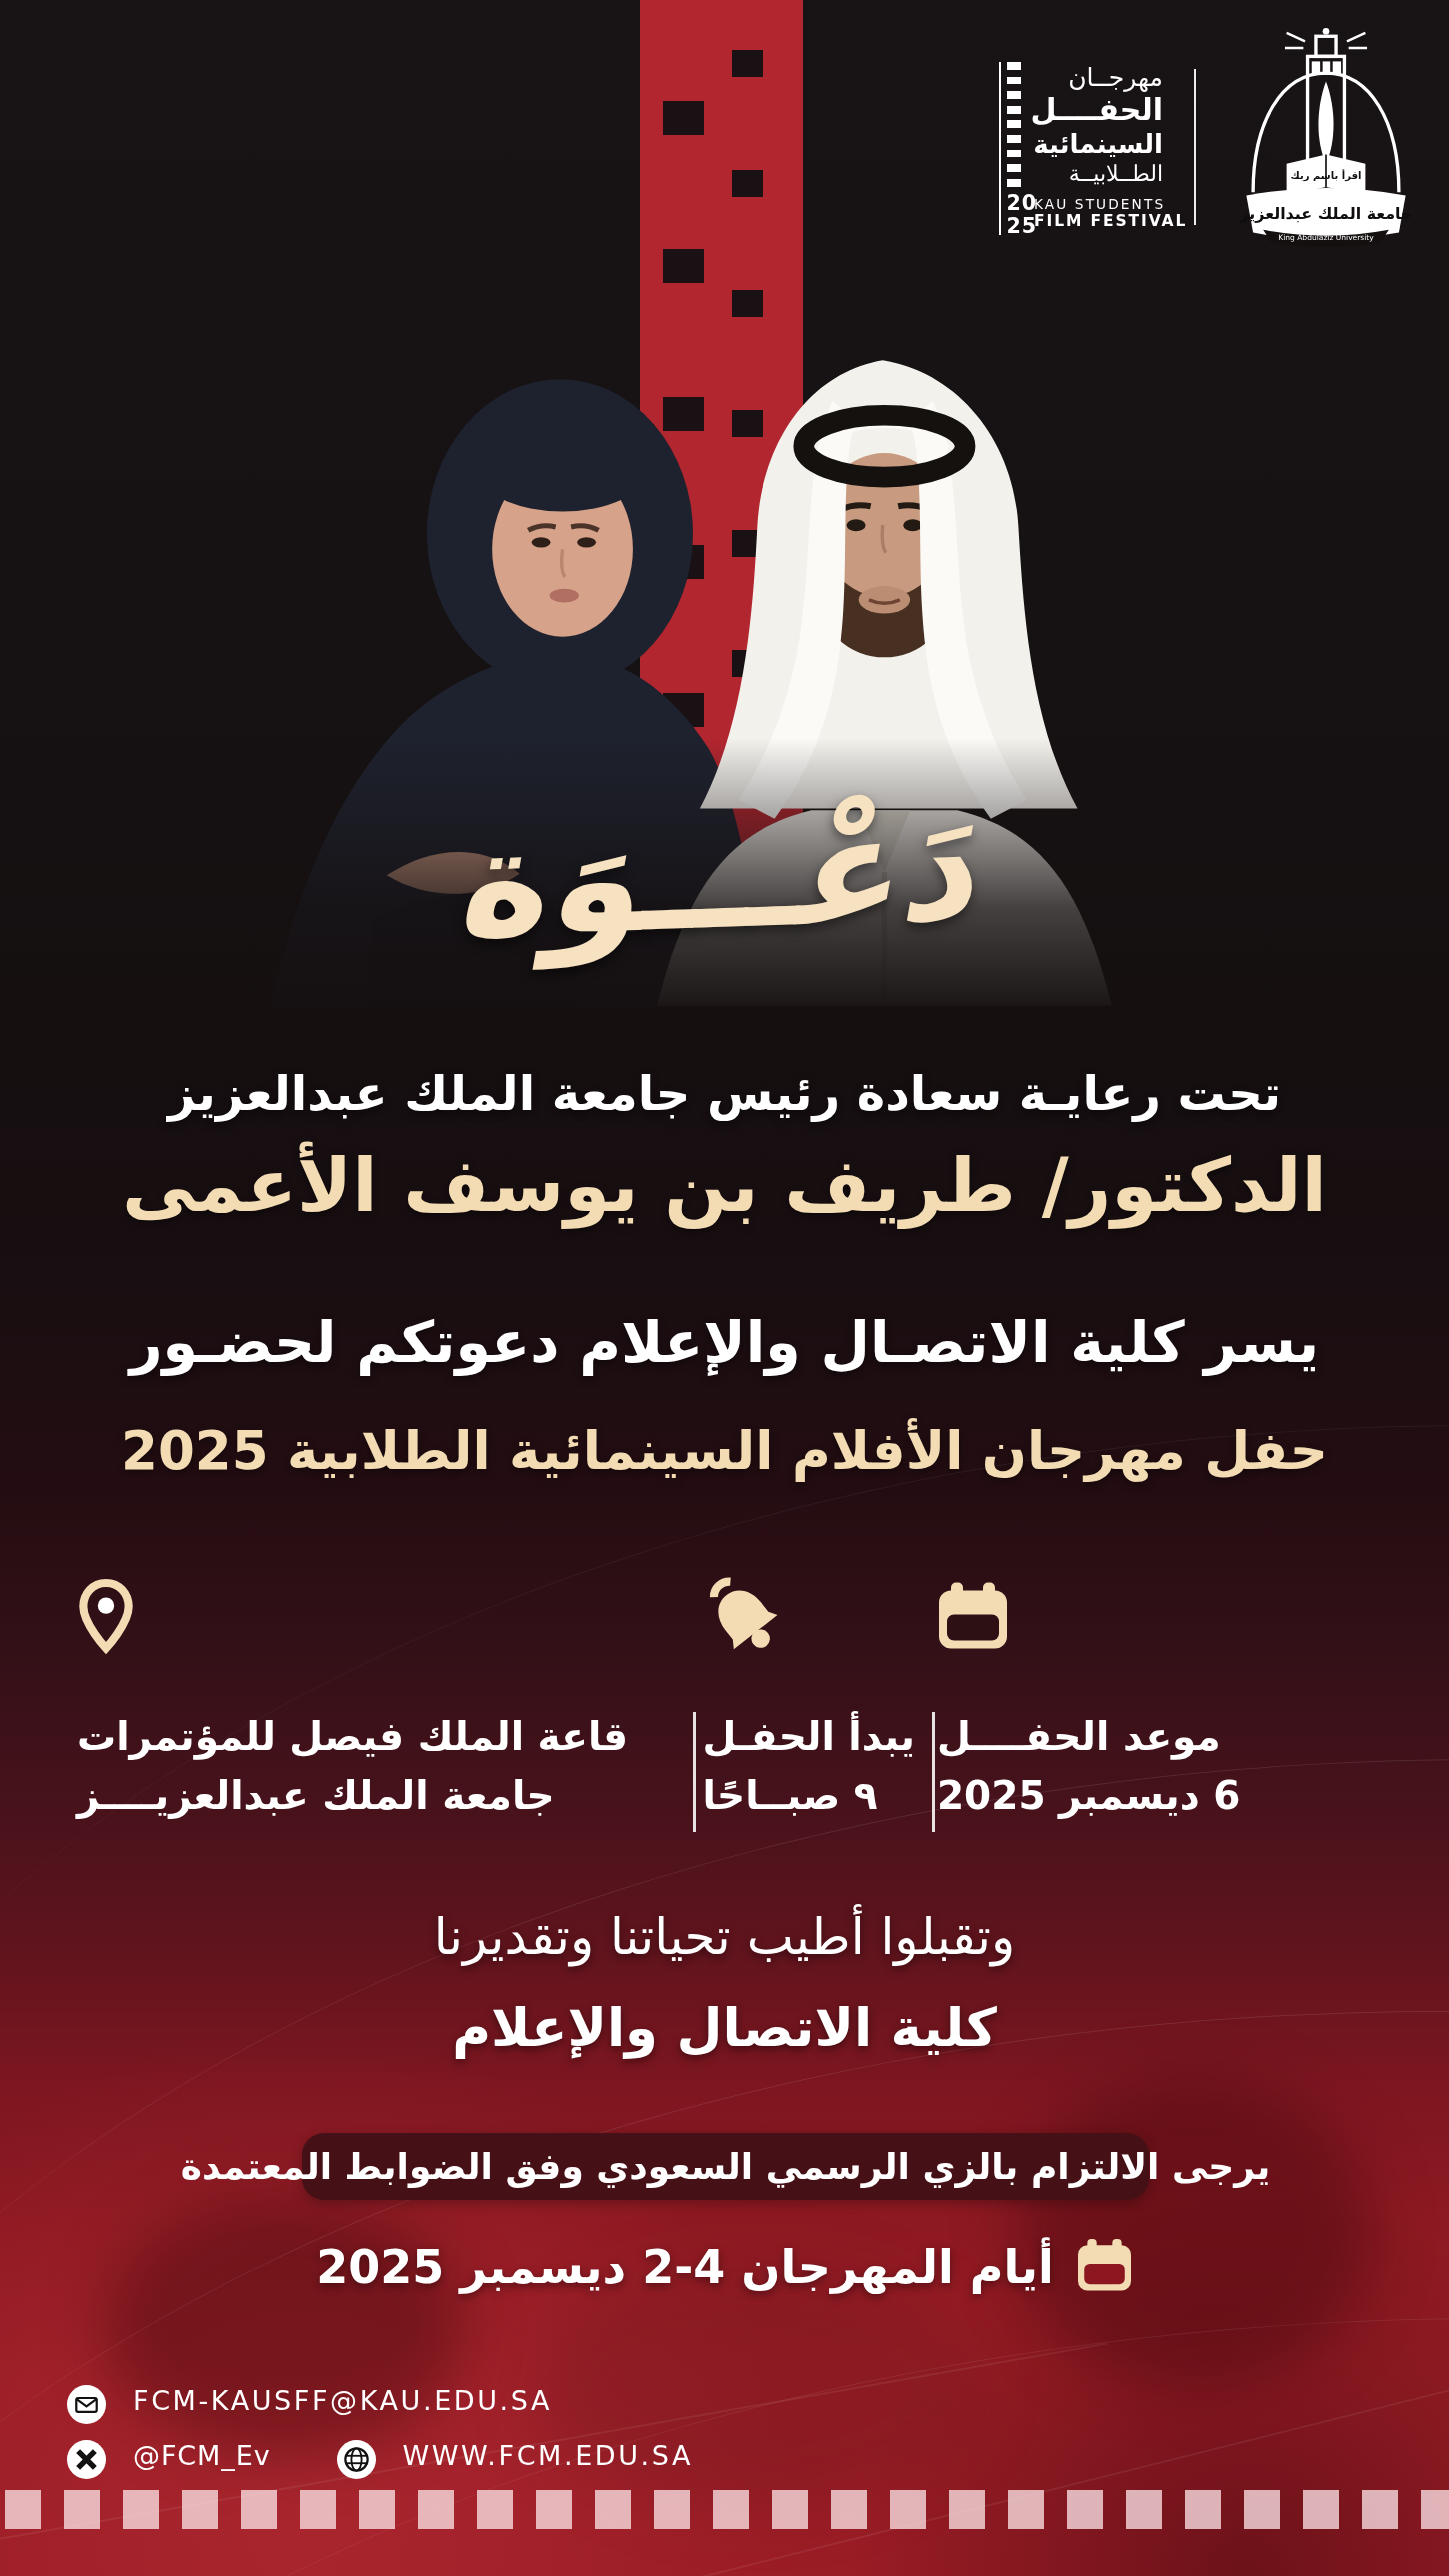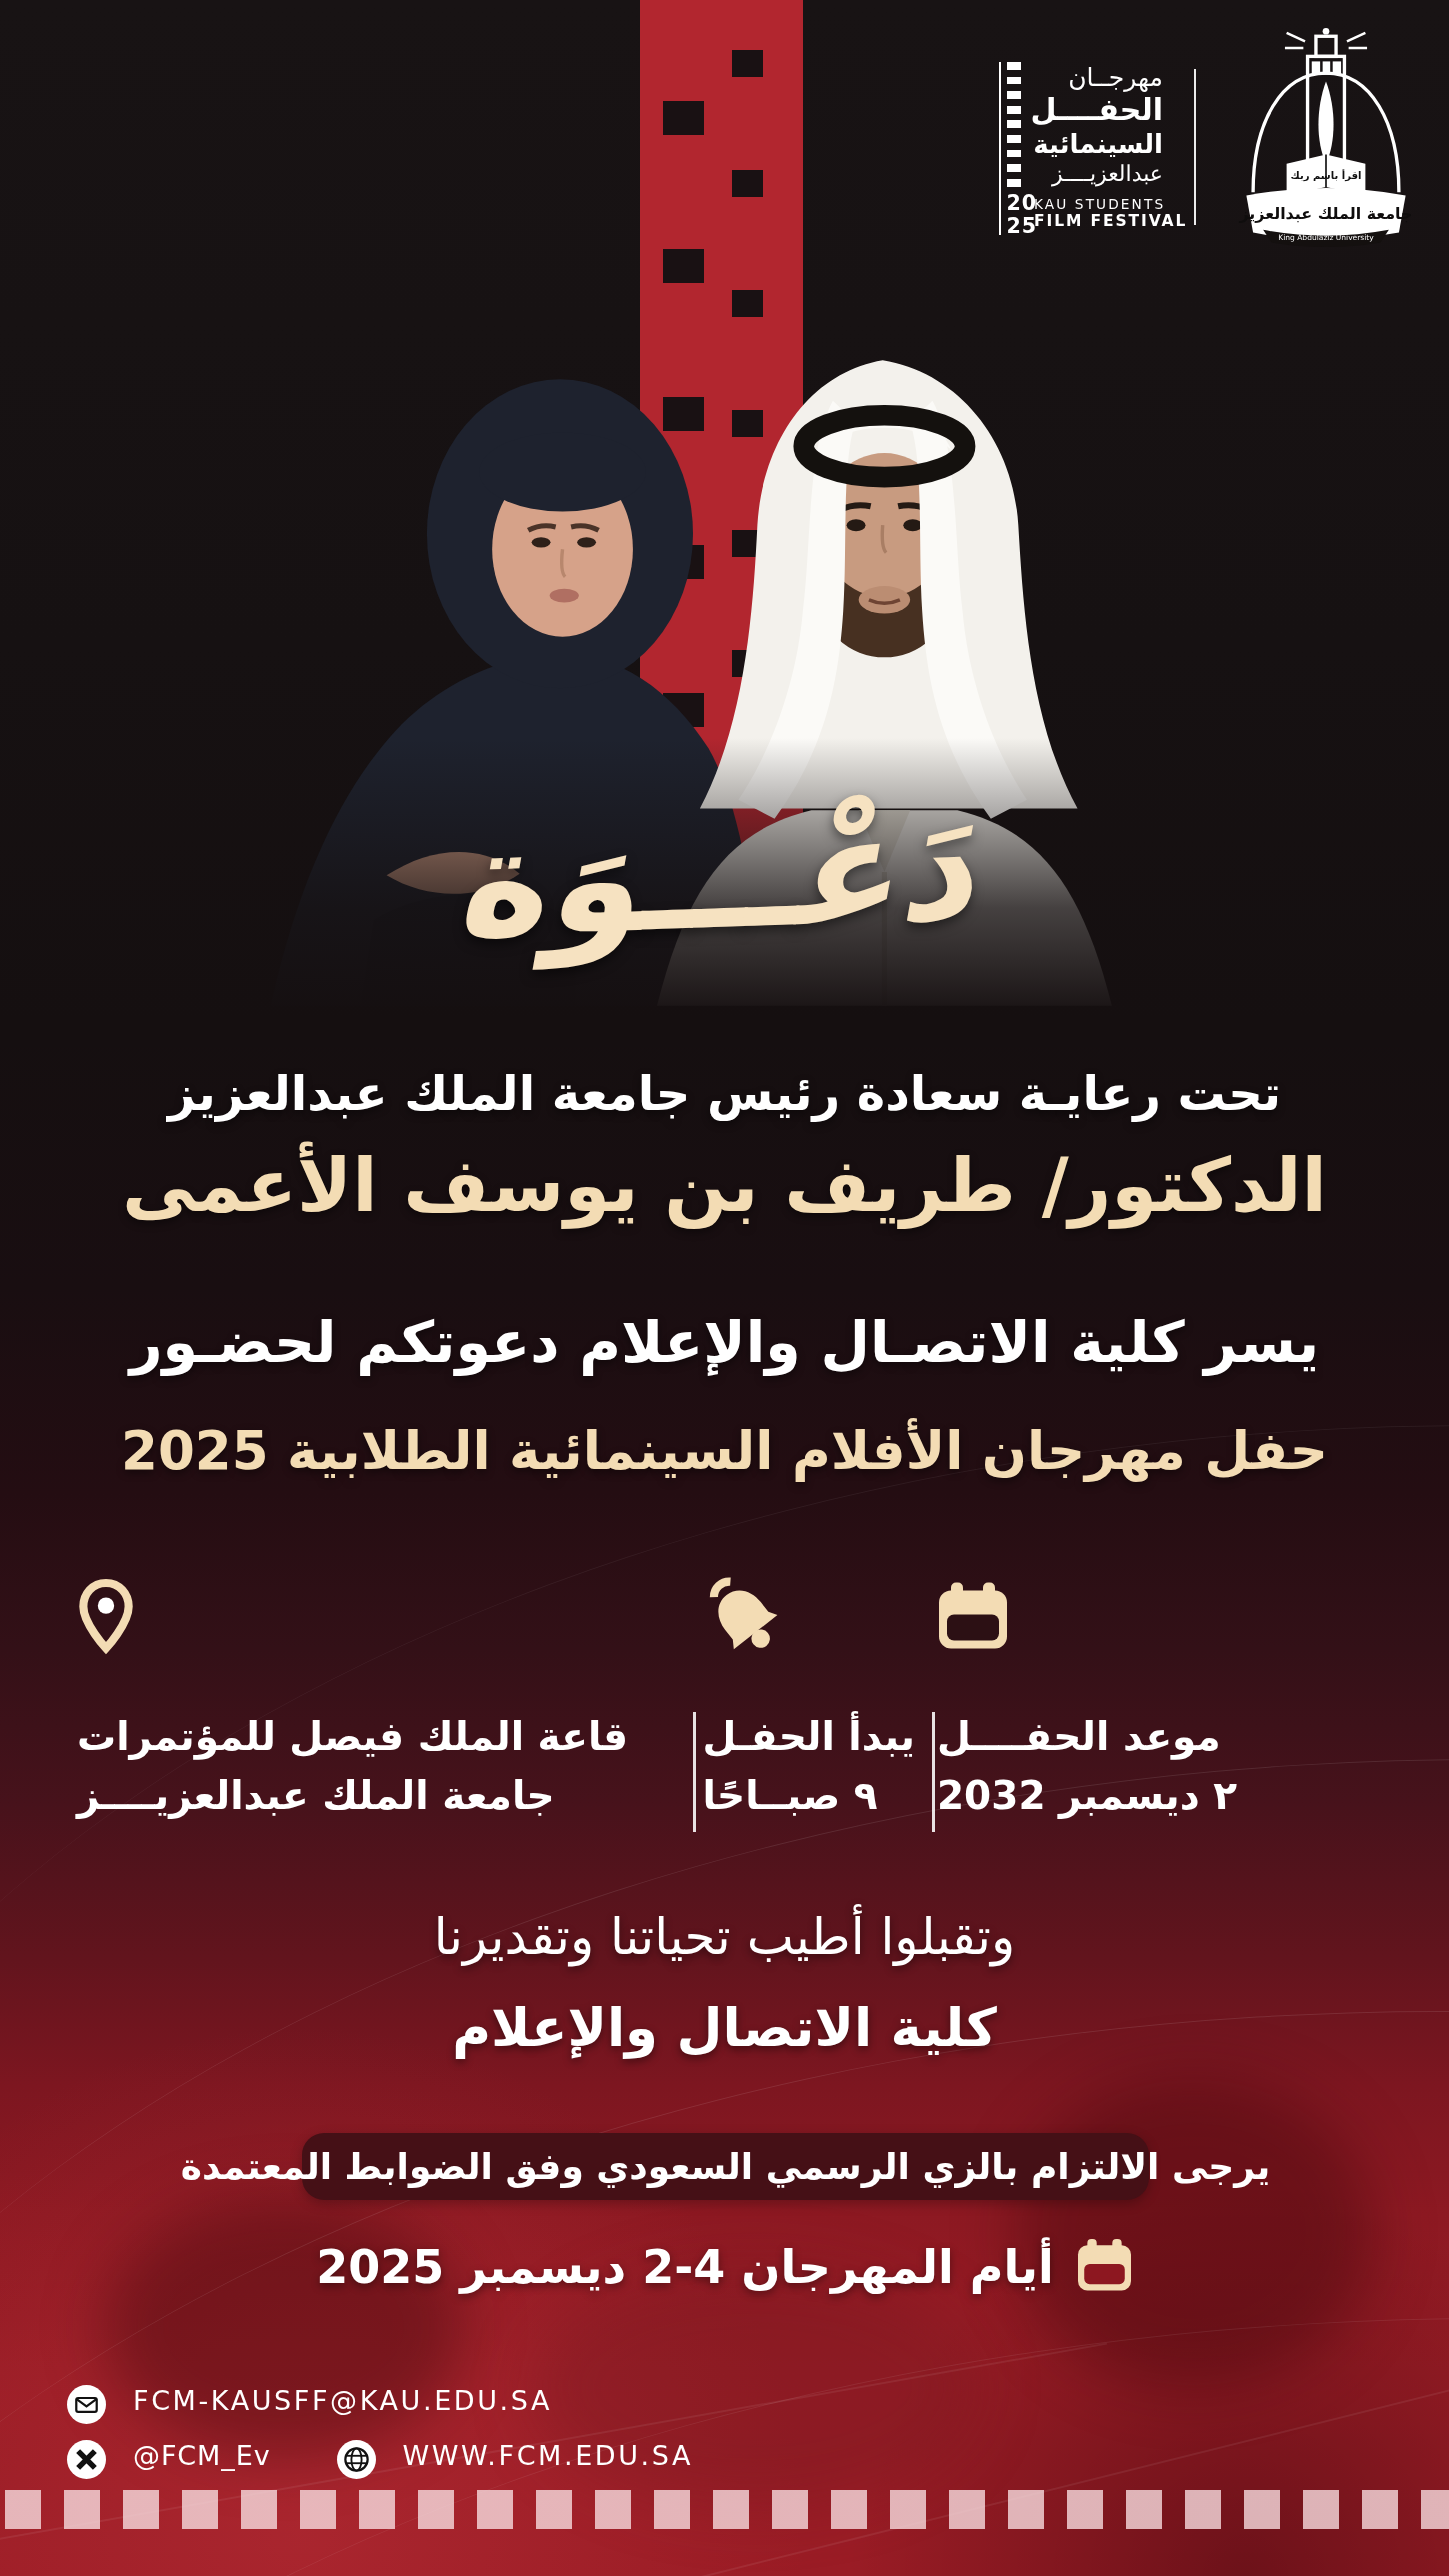--- a/index.html
+++ b/index.html
@@ -144,21 +144,21 @@
     </g>
   </svg>
 
   <div class="abs photo-fade"></div>
 
   <div class="abs festival-logo" dir="rtl">
     <div class="fl-text">
       <div class="fl-ar1">مهرجــان</div>
       <div class="fl-ar2">الحفــــل</div>
       <div class="fl-ar3">السينمائية</div>
-      <div class="fl-ar4">عبدالعزيــــز</div>
+      <div class="fl-ar4">الطــلابيــة</div>
       <div class="fl-en1" dir="ltr">KAU STUDENTS</div>
       <div class="fl-en2" dir="ltr">FILM FESTIVAL</div>
     </div>
     <div class="fl-strip" dir="ltr">
       <div class="fl-bars"></div>
       <div class="fl-year">20</div>
       <div class="fl-year">25</div>
     </div>
   </div>
   <div class="abs logo-divider"></div>
@@ -202,21 +202,21 @@
     <div class="dcol dcol-date">
       <div class="dicon">
         <svg width="72" height="69" viewBox="0 0 72 68">
           <rect x="14" y="0" width="12" height="16" rx="5" fill="#f3dcb4"></rect>
           <rect x="46" y="0" width="12" height="16" rx="5" fill="#f3dcb4"></rect>
           <rect x="2" y="8" width="68" height="58" rx="12" fill="#f3dcb4"></rect>
           <rect x="10" y="32" width="52" height="26" rx="7" fill="#2c1014"></rect>
         </svg>
       </div>
       <div class="dlabel">موعد الحفــــل</div>
-      <div class="dvalue">٢ ديسمبر 2032</div>
+      <div class="dvalue">6 ديسمبر 2025</div>
     </div>
     <div class="dcol dcol-time">
       <div class="dicon">
         <svg width="82" height="82" viewBox="0 0 80 80">
           <g transform="rotate(-38 40 40)">
             <path d="M 24 2 A 15 15 0 0 1 46 0" stroke="#f3dcb4" stroke-width="8" fill="none" transform="translate(5,6)"></path>
             <path d="M 40 14 C 26 14 18 26 18 40 L 18 52 L 13 60 L 67 60 L 62 52 L 62 40 C 62 26 54 14 40 14 Z" fill="#f3dcb4"></path>
             <circle cx="40" cy="68" r="9" fill="#f3dcb4"></circle>
           </g>
         </svg>

